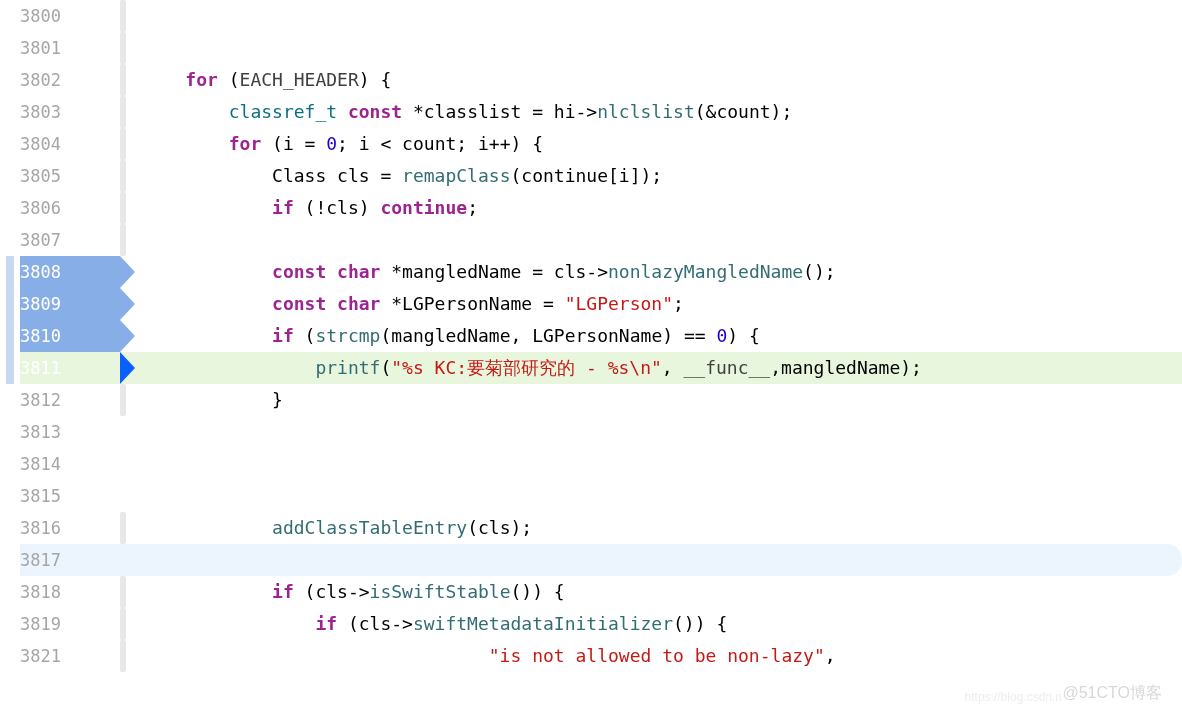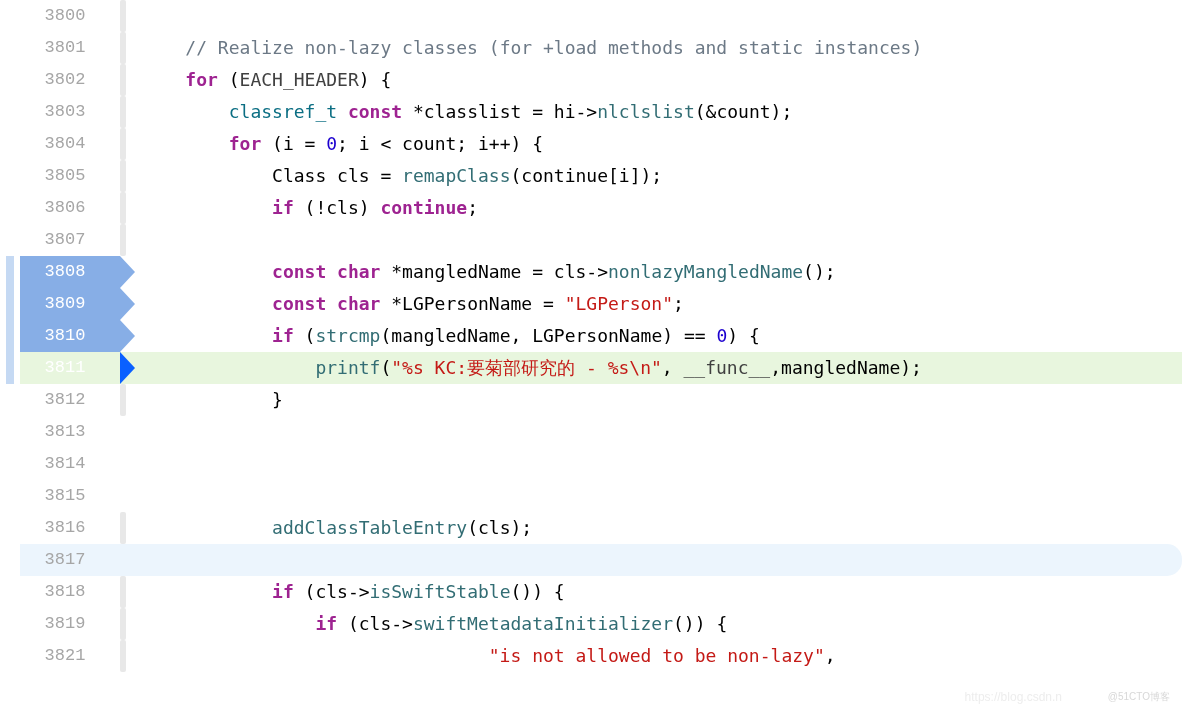--- a/index.html
+++ b/index.html
@@ -20,29 +20,28 @@
   .line {
     display: flex;
     align-items: stretch;
     height: 32px;
     line-height: 32px;
     white-space: pre;
     position: relative;
   }
   .gutter {
     width: 100px;
-    text-align: center;
+    text-align: left;
     padding-right: 10px;
     color: #a6a6a6;
     background: #ffffff;
     font-size: 17px;
     font-weight: 400;
     flex-shrink: 0;
     user-select: none;
-    font-family: Liberation Mono, monospace;
   }
   .fold-strip {
     width: 14px;
     flex-shrink: 0;
     background: #ffffff;
     position: relative;
   }
   .fold-marker {
     position: absolute;
     left: 0; top: 0; bottom: 0;
@@ -107,41 +106,41 @@
   .change-bar {
     width: 20px;
     flex-shrink: 0;
     background: #ffffff;
   }
   .change-bar.changed {
     background: linear-gradient(to right, #fff 0, #fff 6px, #c5d9f3 6px, #c5d9f3 14px, #fff 14px);
   }
   .watermark {
     position: absolute;
-    right: 12px;
+    right: 20px;
     bottom: 4px;
     color: #d8d8d8;
     font-family: Arial, sans-serif;
-    font-size: 10px;
+    font-size: 16px;
   }
   .watermark2 {
     position: absolute;
     right: 120px;
     bottom: 4px;
     color: #ededed;
     font-family: Arial, sans-serif;
     font-size: 12px;
   }
 </style>
 </head>
 <body>
 
 <div class="editor">
     <div class="line"><div class="change-bar"></div><div class="gutter">3800</div><div class="fold-strip"><div class="fold-marker"></div></div><div class="code"></div></div>
-    <div class="line"><div class="change-bar"></div><div class="gutter">3801</div><div class="fold-strip"><div class="fold-marker"></div></div><div class="code"><span class="tok-text">    </span><span class="tok-comment">// Realize non-lazy classes (for +load methods and static instances)</span></div></div>
+    <div class="line"><div class="change-bar"></div><div class="gutter">3801</div><div class="fold-strip"><div class="fold-marker"></div></div></div>
     <div class="line"><div class="change-bar"></div><div class="gutter">3802</div><div class="fold-strip"><div class="fold-marker"></div></div><div class="code"><span class="tok-text">    </span><span class="tok-keyword">for</span><span class="tok-text"> (</span><span class="tok-macro">EACH_HEADER</span><span class="tok-text">) {</span></div></div>
     <div class="line"><div class="change-bar"></div><div class="gutter">3803</div><div class="fold-strip"><div class="fold-marker"></div></div><div class="code"><span class="tok-text">        </span><span class="tok-type">classref_t</span><span class="tok-text"> </span><span class="tok-keyword">const</span><span class="tok-text"> *classlist = hi-&gt;</span><span class="tok-member">nlclslist</span><span class="tok-text">(&amp;count);</span></div></div>
     <div class="line"><div class="change-bar"></div><div class="gutter">3804</div><div class="fold-strip"><div class="fold-marker"></div></div><div class="code"><span class="tok-text">        </span><span class="tok-keyword">for</span><span class="tok-text"> (i = </span><span class="tok-number">0</span><span class="tok-text">; i &lt; count; i++) {</span></div></div>
     <div class="line"><div class="change-bar"></div><div class="gutter">3805</div><div class="fold-strip"><div class="fold-marker"></div></div><div class="code"><span class="tok-text">            Class cls = </span><span class="tok-func">remapClass</span><span class="tok-text">(continue[i]);</span></div></div>
     <div class="line"><div class="change-bar"></div><div class="gutter">3806</div><div class="fold-strip"><div class="fold-marker"></div></div><div class="code"><span class="tok-text">            </span><span class="tok-keyword">if</span><span class="tok-text"> (!cls) </span><span class="tok-keyword">continue</span><span class="tok-text">;</span></div></div>
     <div class="line"><div class="change-bar"></div><div class="gutter">3807</div><div class="fold-strip"><div class="fold-marker"></div></div><div class="code"></div></div>
     <div class="line"><div class="change-bar changed"></div><div class="gutter bp-gutter">3808</div><div class="fold-strip"></div><div class="code"><span class="tok-text">            </span><span class="tok-keyword">const</span><span class="tok-text"> </span><span class="tok-keyword">char</span><span class="tok-text"> *mangledName = cls-&gt;</span><span class="tok-member">nonlazyMangledName</span><span class="tok-text">();</span></div></div>
     <div class="line"><div class="change-bar changed"></div><div class="gutter bp-gutter">3809</div><div class="fold-strip"></div><div class="code"><span class="tok-text">            </span><span class="tok-keyword">const</span><span class="tok-text"> </span><span class="tok-keyword">char</span><span class="tok-text"> *LGPersonName = </span><span class="tok-string">"LGPerson"</span><span class="tok-text">;</span></div></div>
     <div class="line"><div class="change-bar changed"></div><div class="gutter bp-gutter">3810</div><div class="fold-strip"></div><div class="code"><span class="tok-text">            </span><span class="tok-keyword">if</span><span class="tok-text"> (</span><span class="tok-func">strcmp</span><span class="tok-text">(mangledName, LGPersonName) == </span><span class="tok-number">0</span><span class="tok-text">) {</span></div></div>
     <div class="line exec-line"><div class="change-bar changed"></div><div class="gutter bp-active">3811</div><div class="fold-strip"></div><div class="code"><span class="tok-text">                </span><span class="tok-func">printf</span><span class="tok-text">(</span><span class="tok-string">"%s KC:要菊部研究的 - %s\n"</span><span class="tok-text">, </span><span class="tok-macro">__func__</span><span class="tok-text">,mangledName);</span></div></div>

